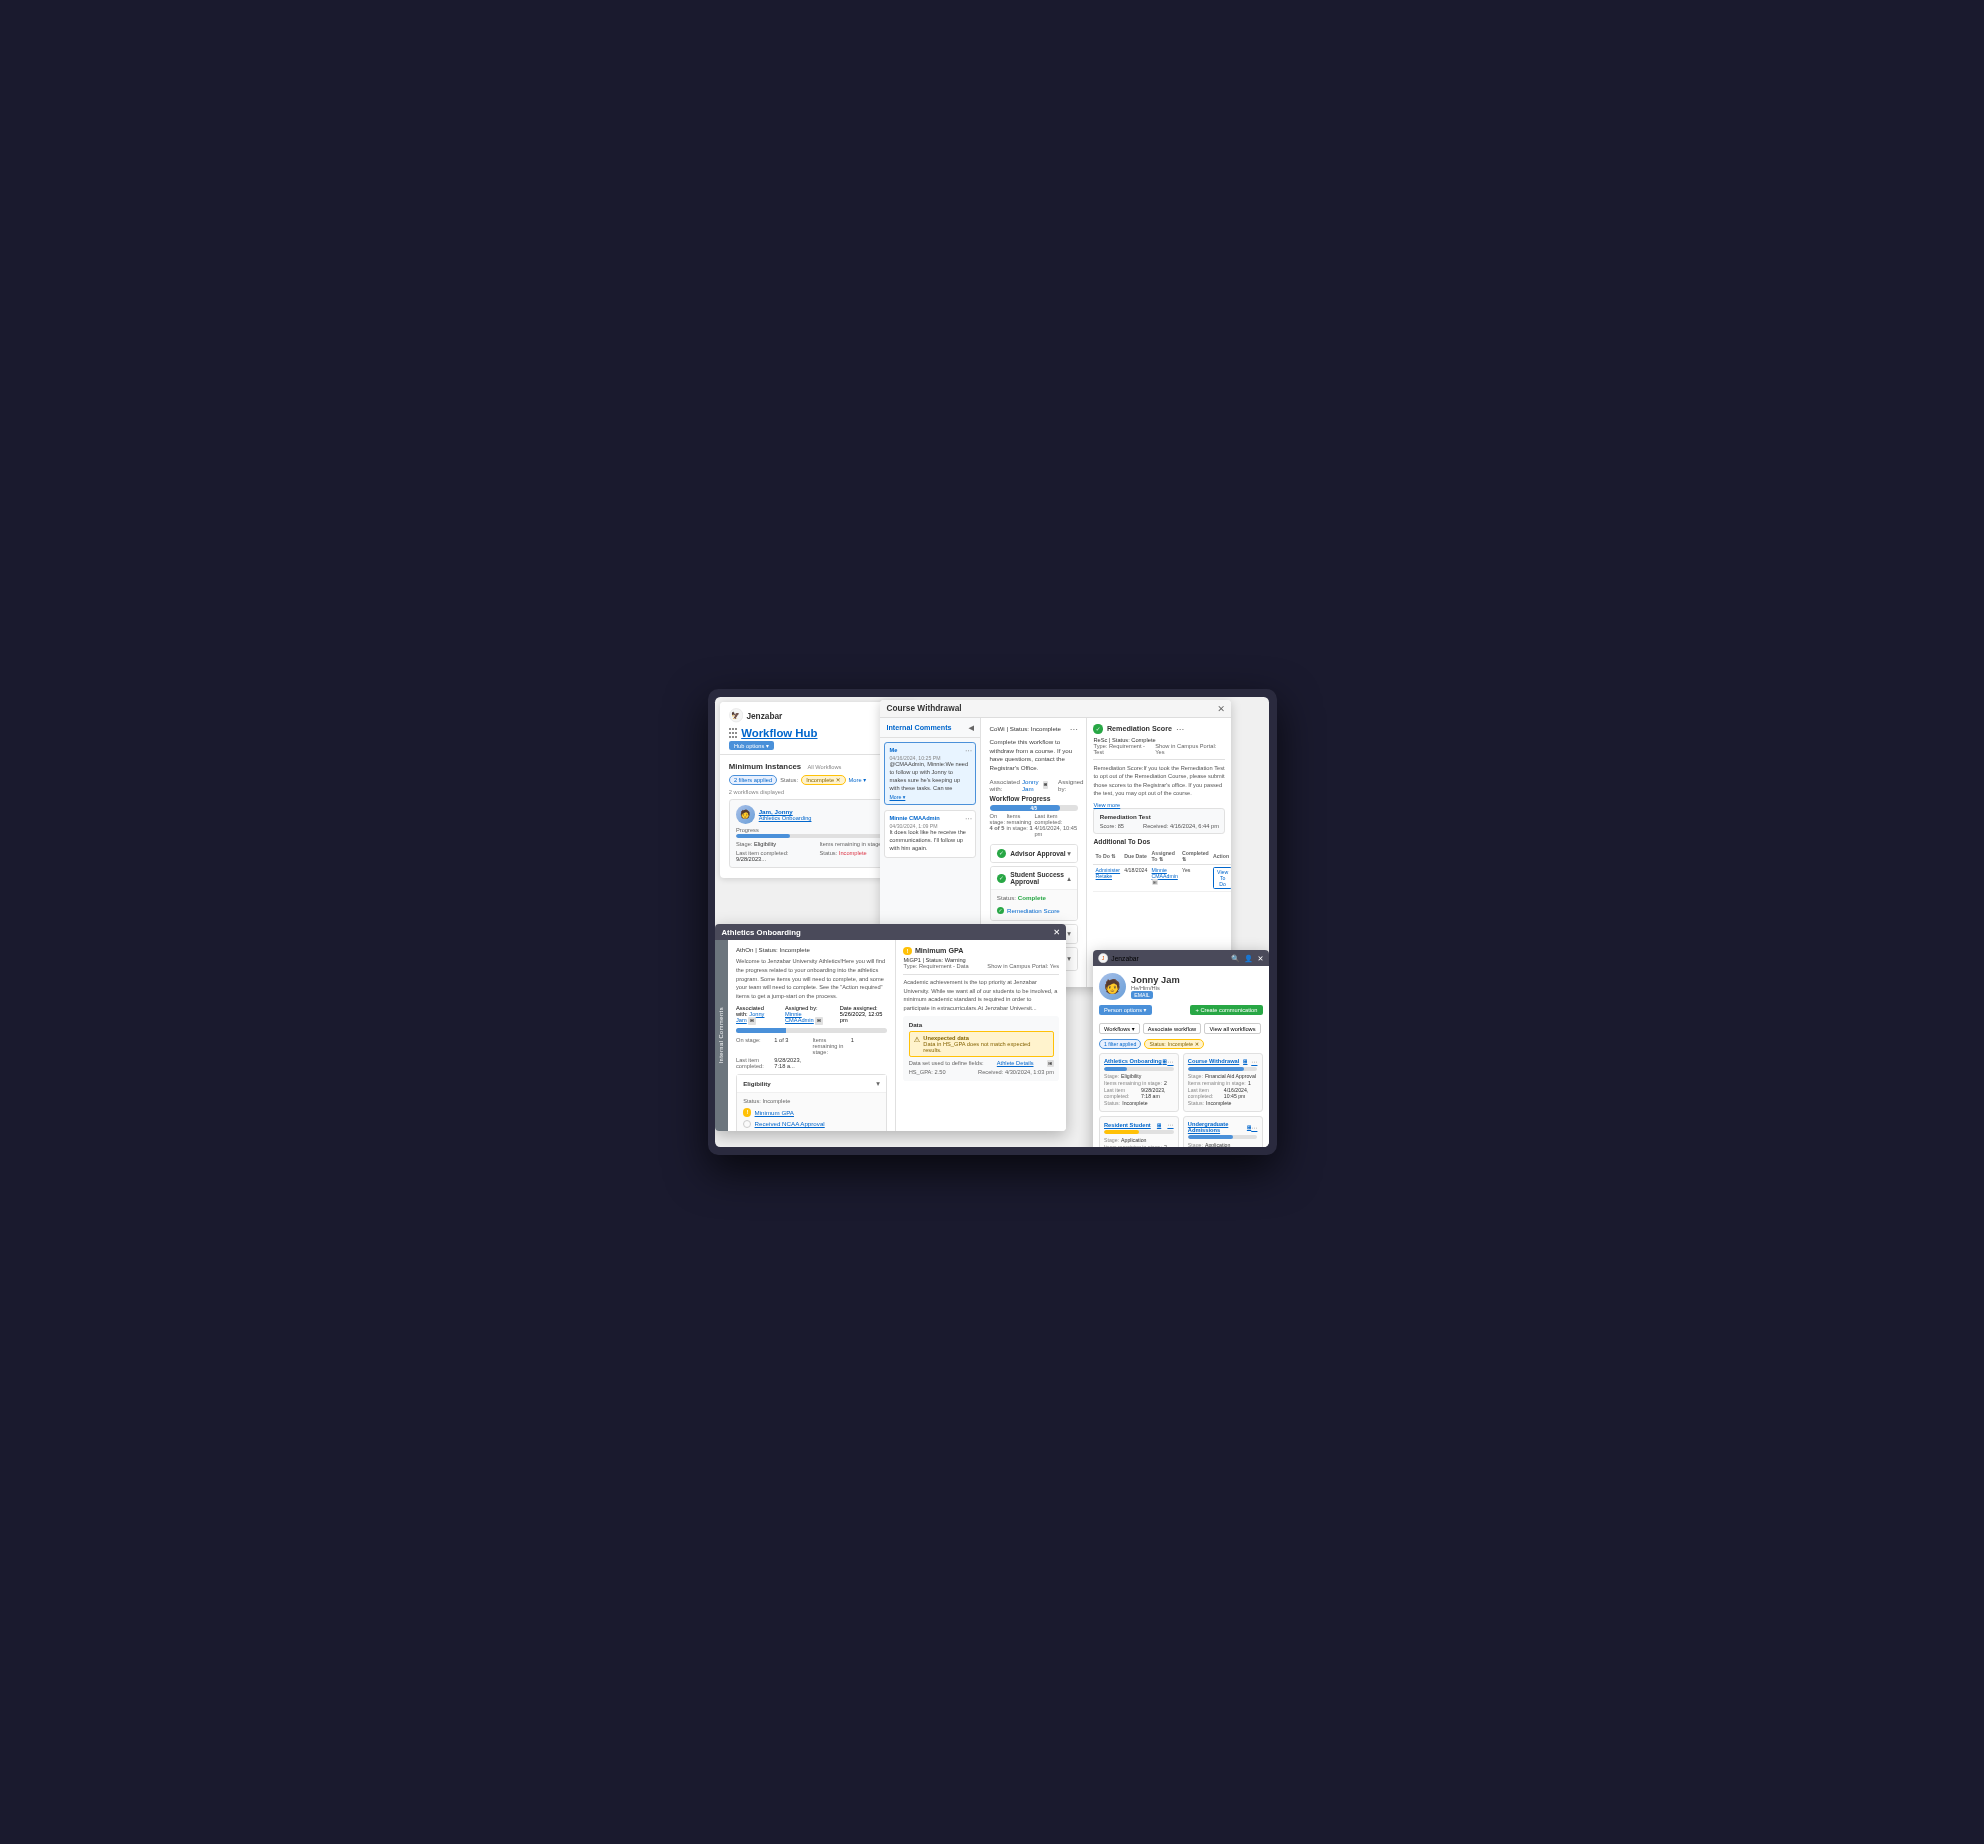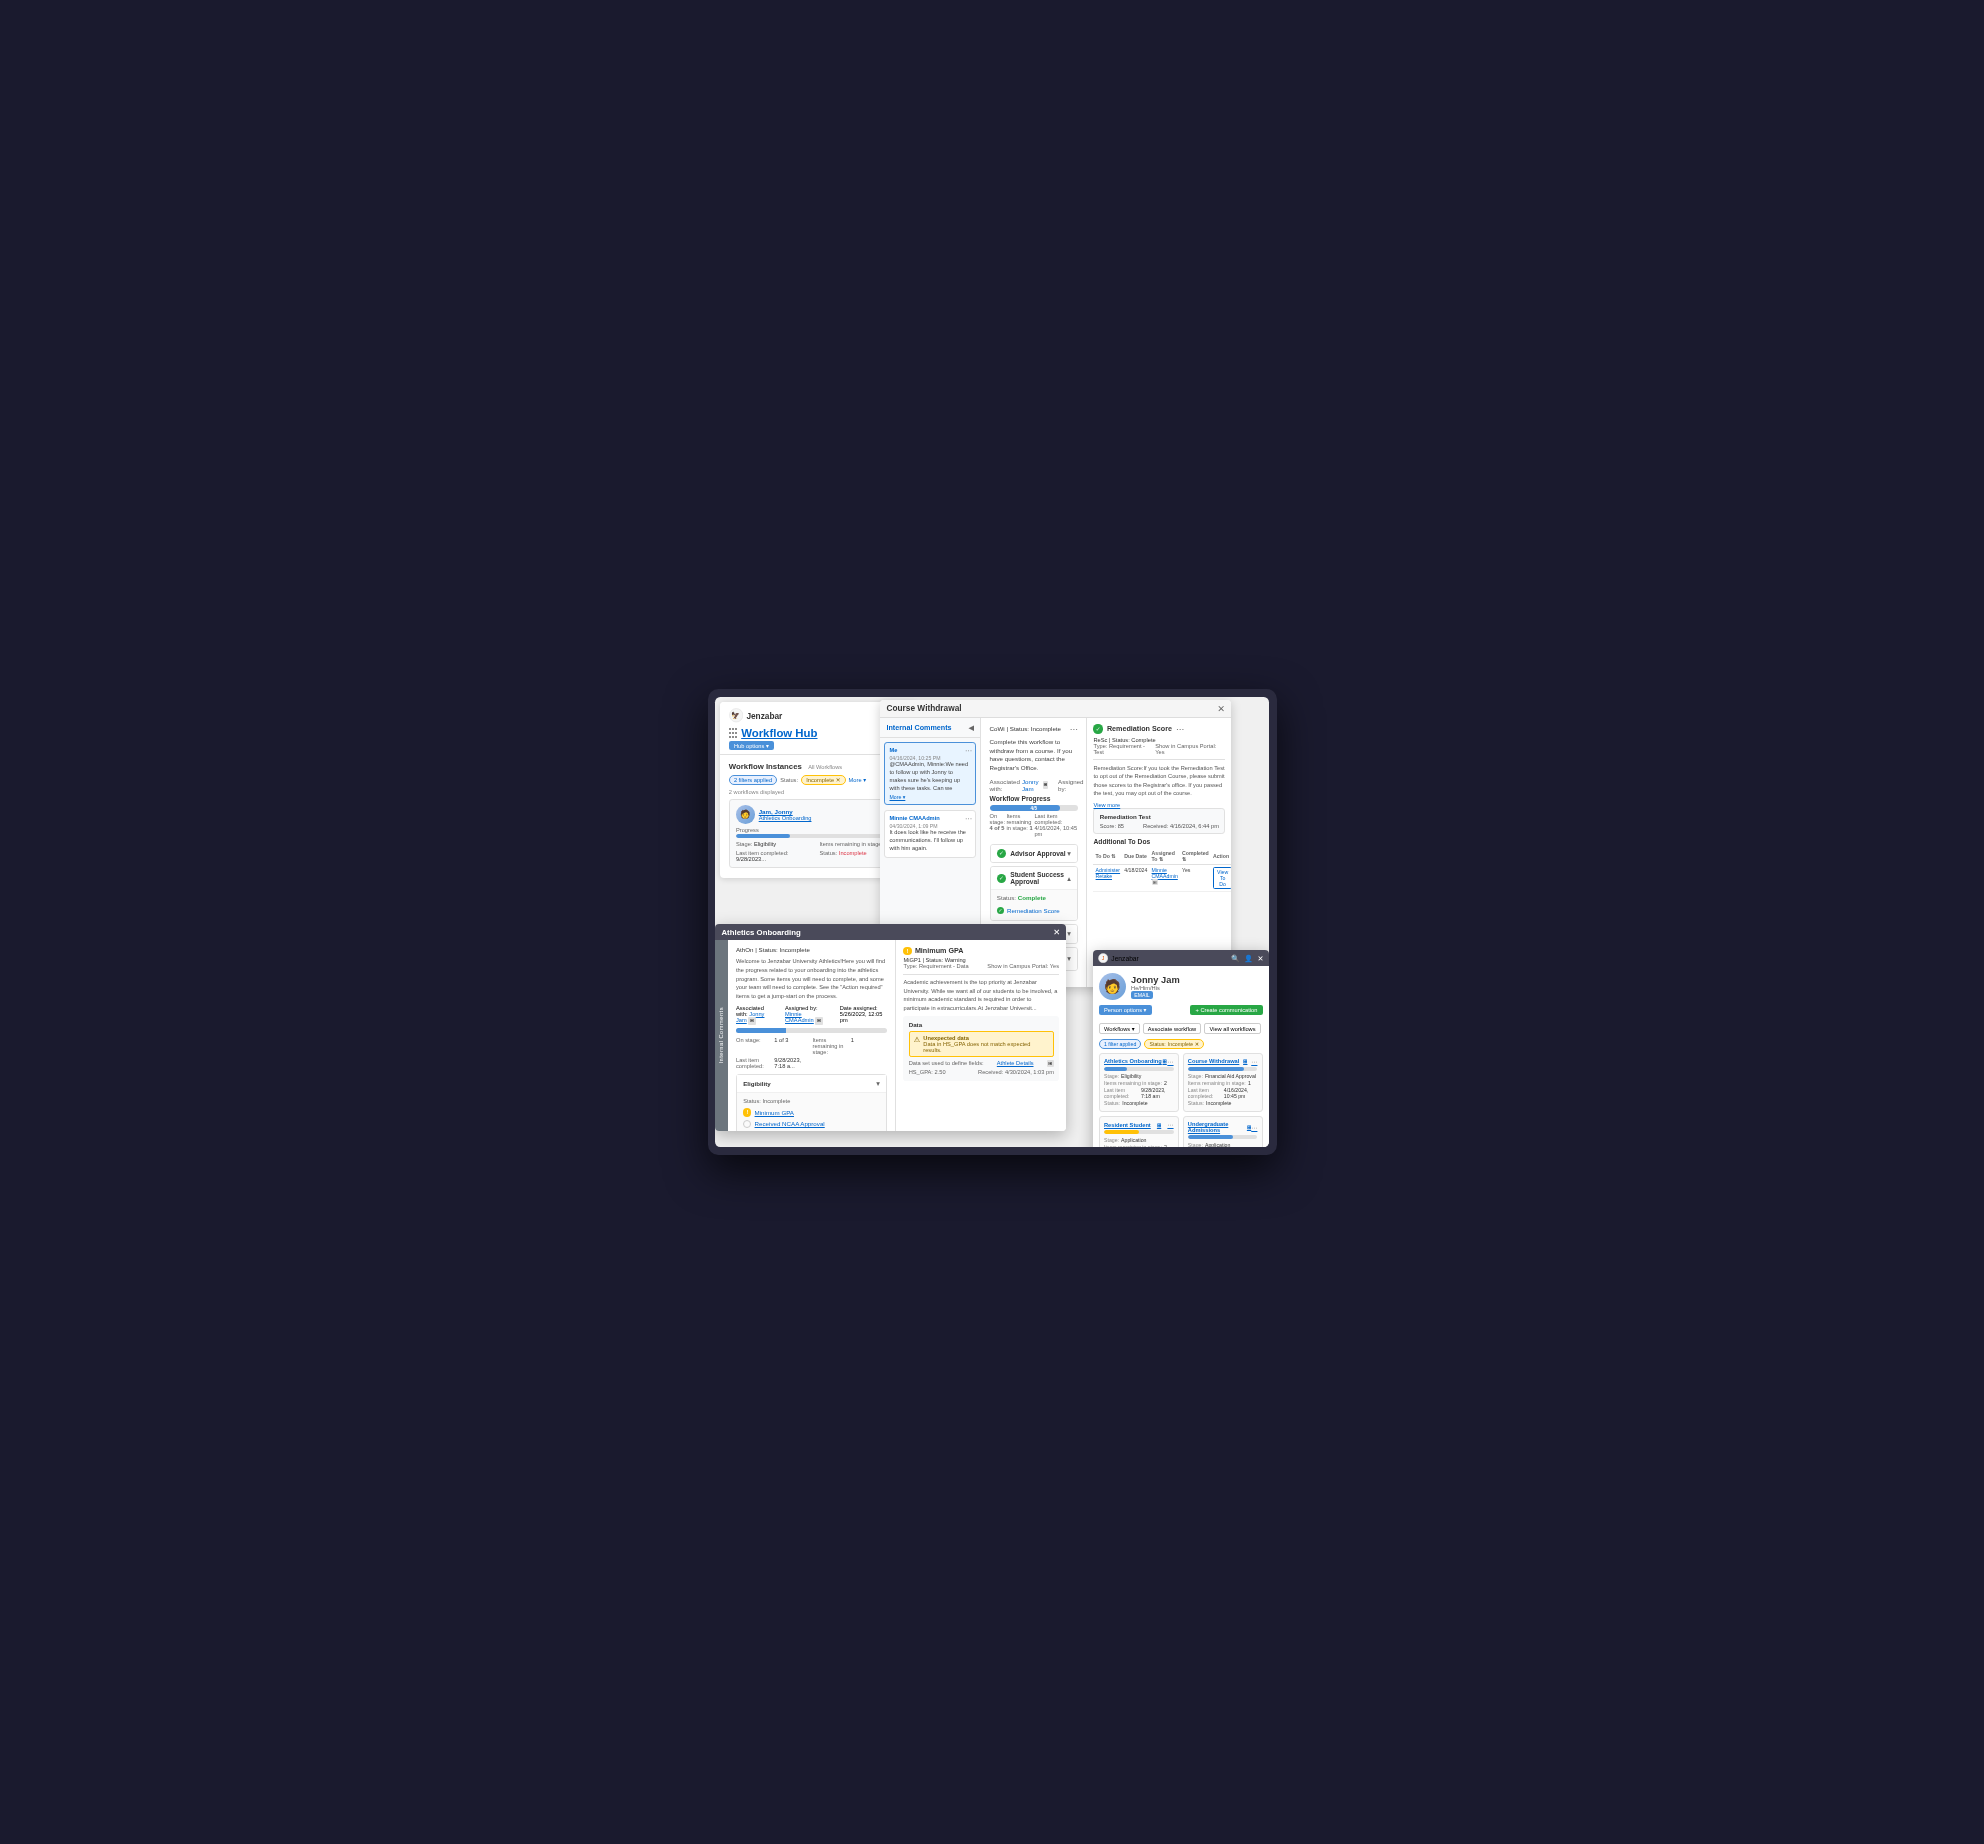--- a/index.html
+++ b/index.html
@@ -1265,21 +1265,21 @@
                 <span class="dot"></span>
                 <span class="dot"></span>
               </span>
           </div>
           <span class="hub-title">Workflow Hub</span>
         </div>
         <button class="hub-options-btn">Hub options ▾</button>
       </div>
       <div class="hub-content">
         <div class="hub-section-title">
-          <span>Workflow Instances</span>
+          <span>Minimum Instances</span>
           <span style="font-size:5.7px;font-weight:400;color:#888;margin-left:4.1px;">All Workflows</span>
         </div>
         <div class="hub-filters">
           <span class="filter-badge">2 filters applied</span>
           <span class="filter-label">Status:</span>
           <span class="filter-tag">Incomplete ✕</span>
           <button style="background:none;border:none;color:#0066cc;font-size:5.7px;cursor:pointer;">More ▾</button>
         </div>
         <div class="workflows-count">2 workflows displayed</div>
 

